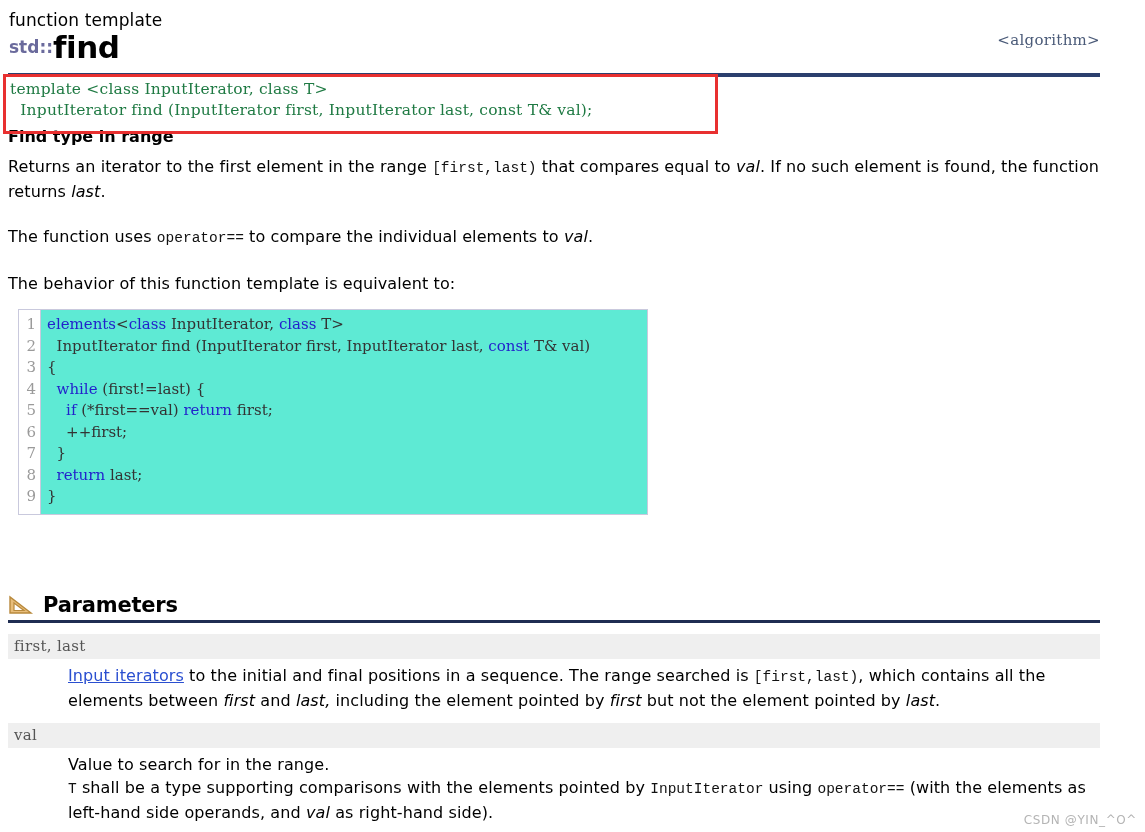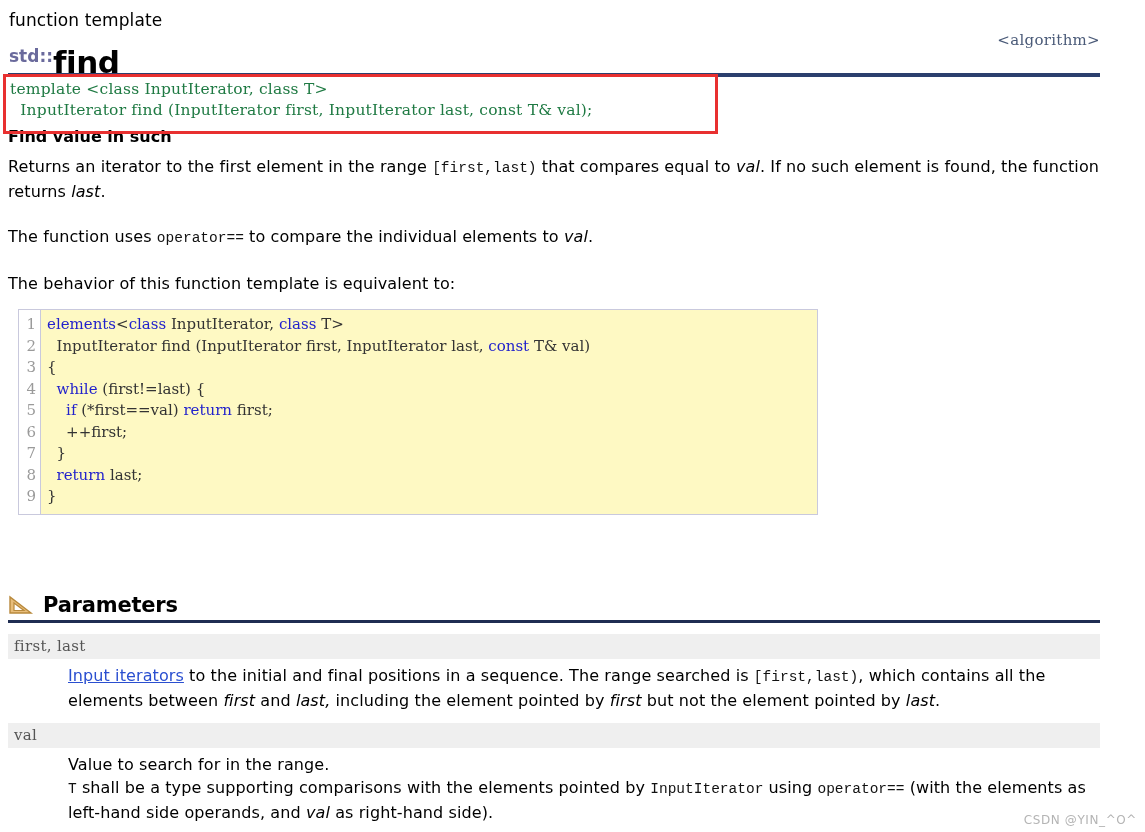--- a/index.html
+++ b/index.html
@@ -33,23 +33,23 @@
     box-sizing: border-box;
   }
   .kind-label {
     font-size: 17px;
     line-height: 22px;
     color: #000;
     font-weight: 400;
     letter-spacing: 0.1px;
   }
   .title-line {
-    margin-top: 15px;
+    margin-top: 0;
     display: flex;
-    align-items: flex-start;
+    align-items: center;
   }
   .ns-prefix {
     font-size: 17px;
     font-weight: bold;
     color: #6a6a9c;
     letter-spacing: 0px;
   }
   .fn-name {
     font-size: 31px;
     font-weight: bold;
@@ -122,24 +122,24 @@
     font-family: Liberation Mono, monospace;
     font-size: 14.5px;
     color: #111;
     letter-spacing: 0px;
   }
   i.it { font-style: italic; }
 
   
   .codewrap {
     display: flex;
-    width: 800px;
+    width: 630px;
     margin: 4px 0 0 18px;
     border: 1px solid #c9c9dd;
-    background: #fef9c3;
+    background: #5eead4;
     box-sizing: border-box;
   }
   .gutter {
     width: 22px;
     flex: 0 0 22px;
     text-align: right;
     padding: 4px 4px 6px 0;
     background: #ffffff;
     border-right: 1px solid #c9c9dd;
     font-family: "DejaVu Serif", "Liberation Serif", serif;
@@ -237,21 +237,21 @@
     <div class="header-tag">&lt;algorithm&gt;</div>
     <div class="head-rule"></div>
   </div>
 
   <div class="signature"><span>template &lt;class InputIterator, class T&gt;</span><span class="sig-indent">  InputIterator find (InputIterator first, InputIterator last, const T&amp; val);</span></div>
 
   <div class="red-box"></div>
 
   <div class="content">
 
-    <h2 class="section-sub">Find value in such</h2>
+    <h2 class="section-sub">Find type in range</h2>
 
     <p class="para"><span>Returns an iterator to the first element in the range </span><code class="mono">[first,last)</code><span> that compares equal to </span><i class="it">val</i><span>. If no such element is found, the function returns </span><i class="it">last</i><span>.</span></p>
 
     <p class="para spaced"><span>The function uses </span><code class="mono">operator==</code><span> to compare the individual elements to </span><i class="it">val</i><span>.</span></p>
 
     <p class="para spaced">The behavior of this function template is equivalent to:</p>
   </div>
 
   <div class="codewrap">
     <div class="gutter">1

